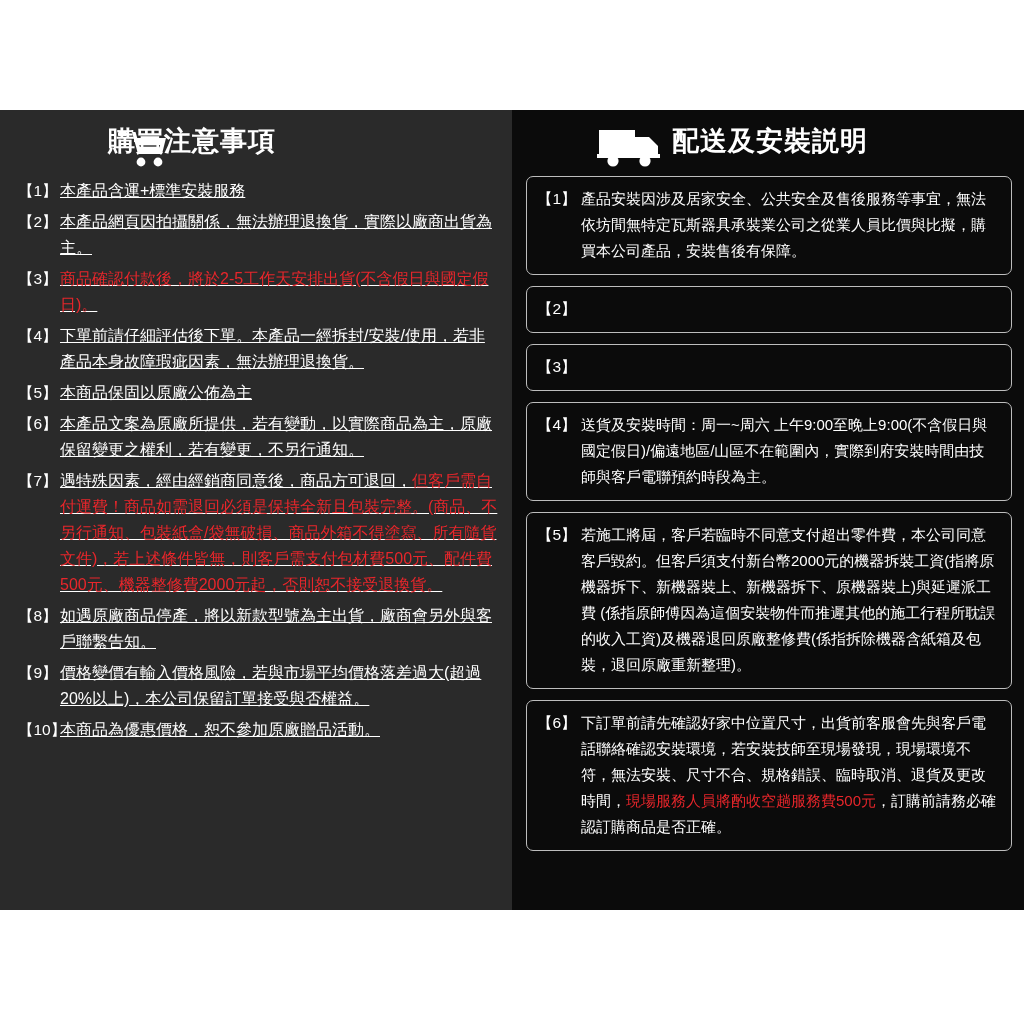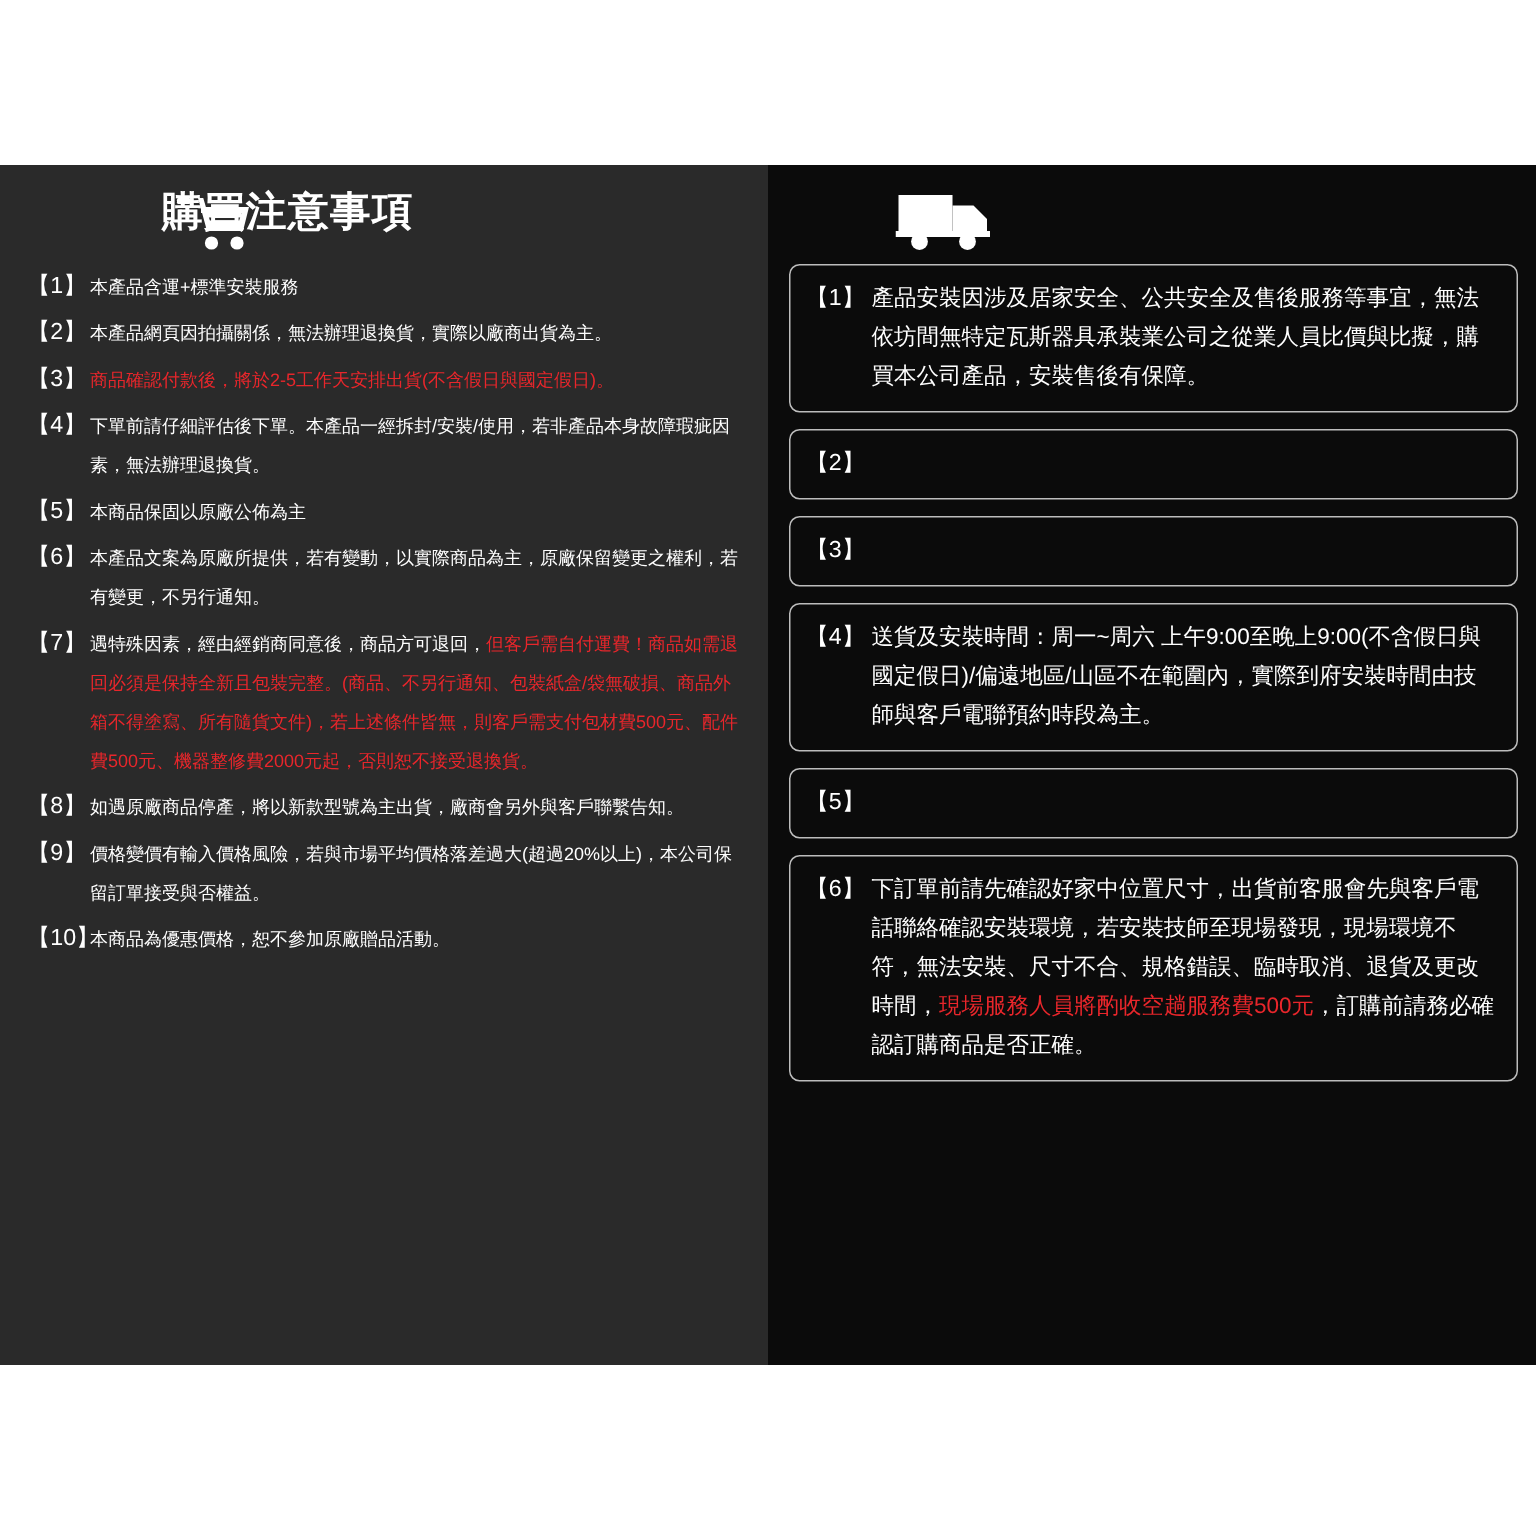--- a/index.html
+++ b/index.html
@@ -85,23 +85,24 @@
     color: #ffffff;
     font-size: 15.5px;
     line-height: 26px;
     width: 42px;
     flex: 0 0 42px;
     text-align: left;
     white-space: nowrap;
   }
   .txt {
     color: #ffffff;
-    font-size: 12px;
+    font-size: 16px;
     line-height: 26px;
     flex: 1 1 auto;
+    text-decoration: underline;
   }
   .red {
     color: #e8262b;
   }
   
   .rlist {
     padding: 4px 12px 0 14px;
     box-sizing: border-box;
   }
   .box {
@@ -200,38 +201,40 @@
           <svg viewBox="0 0 64 44" width="64" height="44" aria-hidden="true">
             <g fill="#ffffff">
               <path d="M2 6 L38 6 L38 30 L2 30 Z"></path>
               <path d="M38 13 L52 13 L61 22 L61 30 L38 30 Z"></path>
               <rect x="0" y="30" width="63" height="4"></rect>
               <circle cx="16" cy="37" r="5.6"></circle>
               <circle cx="48" cy="37" r="5.6"></circle>
             </g>
           </svg>
         </span>
+        <span class="head-title">配送及安裝説明</span>
       </div>
       <div class="rlist">
           <div class="box">
             <div class="rnum">【1】</div>
             <div class="rtxt"><span>產品安裝因涉及居家安全、公共安全及售後服務等事宜，無法依坊間無特定瓦斯器具承裝業公司之從業人員比價與比擬，購買本公司產品，安裝售後有保障。</span></div>
           </div>
           <div class="box">
             <div class="rnum">【2】</div>
           </div>
           <div class="box">
             <div class="rnum">【3】</div>
           </div>
           <div class="box">
             <div class="rnum">【4】</div>
             <div class="rtxt"><span>送貨及安裝時間：周一~周六 上午9:00至晚上9:00(不含假日與國定假日)/偏遠地區/山區不在範圍內，實際到府安裝時間由技師與客戶電聯預約時段為主。</span></div>
           </div>
           <div class="box">
             <div class="rnum">【5】</div>
+            <div class="rtxt"><span>若施工將屆，客戶若臨時不同意支付超出零件費，本公司同意客戶毀約。但客戶須支付新台幣2000元的機器拆裝工資(指將原機器拆下、新機器裝上、新機器拆下、原機器裝上)與延遲派工費 (係指原師傅因為這個安裝物件而推遲其他的施工行程所耽誤的收入工資)及機器退回原廠整修費(係指拆除機器含紙箱及包裝，退回原廠重新整理)。</span></div>
           </div>
           <div class="box">
             <div class="rnum">【6】</div>
             <div class="rtxt"><span>下訂單前請先確認好家中位置尺寸，出貨前客服會先與客戶電話聯絡確認安裝環境，若安裝技師至現場發現，現場環境不符，無法安裝、尺寸不合、規格錯誤、臨時取消、退貨及更改時間，</span><span class="red">現場服務人員將酌收空趟服務費500元</span><span>，訂購前請務必確認訂購商品是否正確。</span></div>
           </div>
         </div>
     </div>
 
   </div>
 </div>

